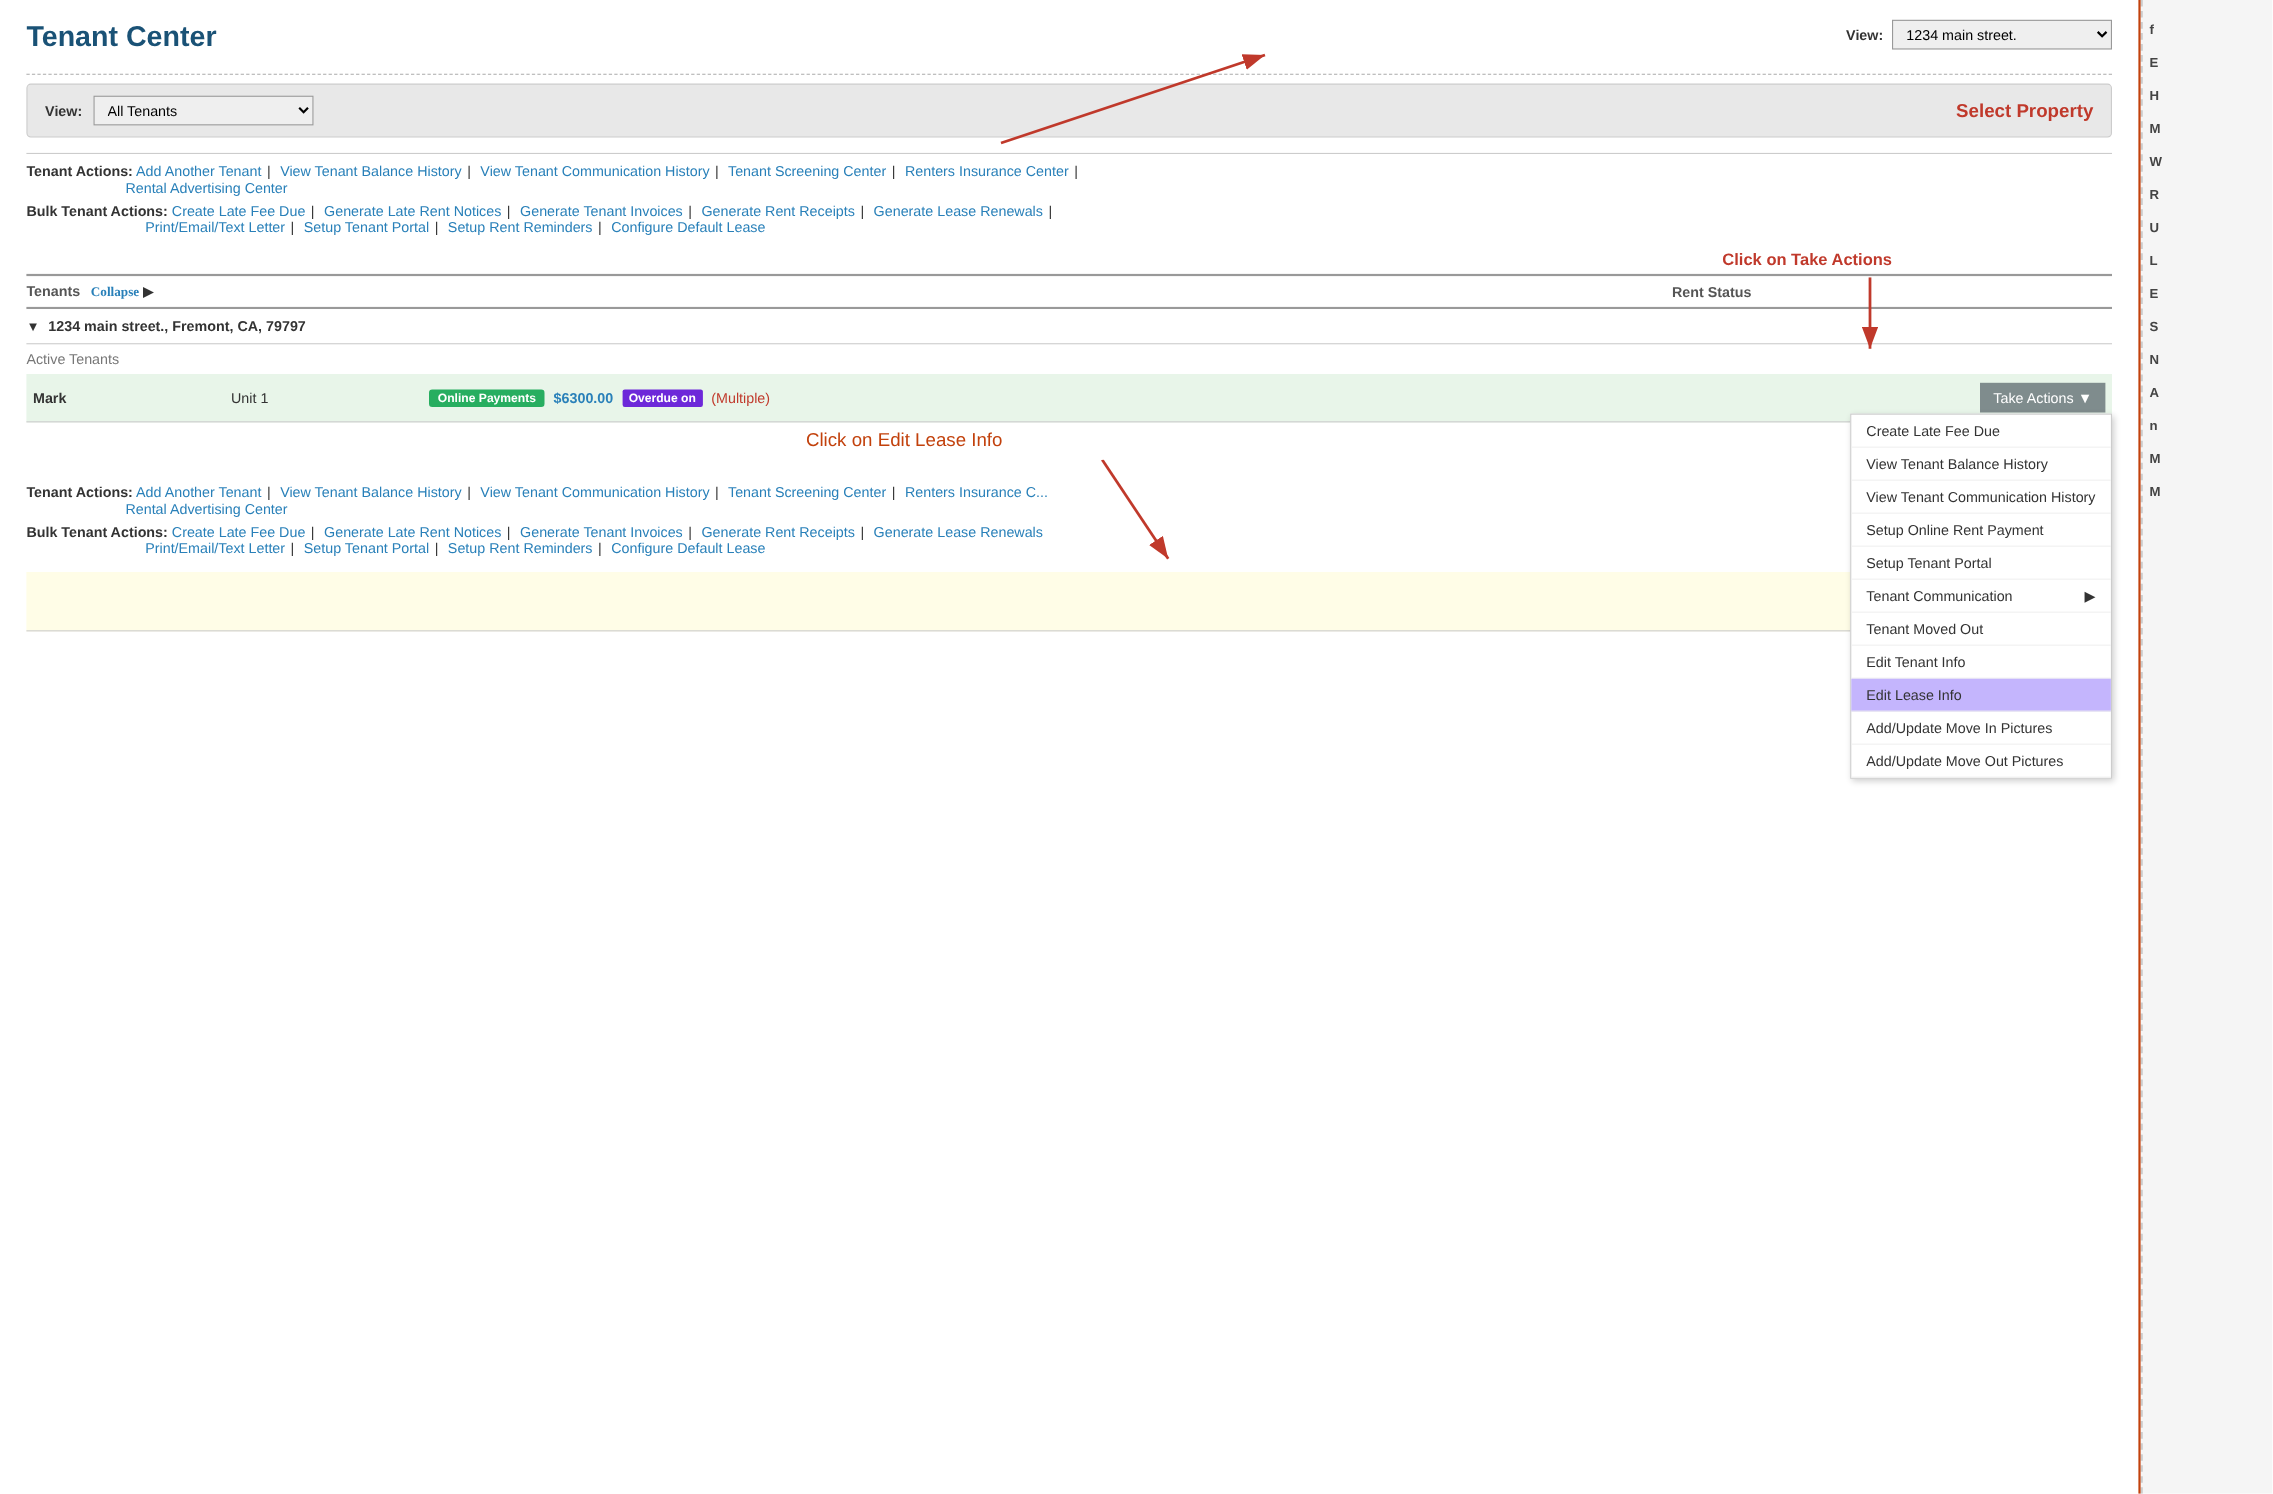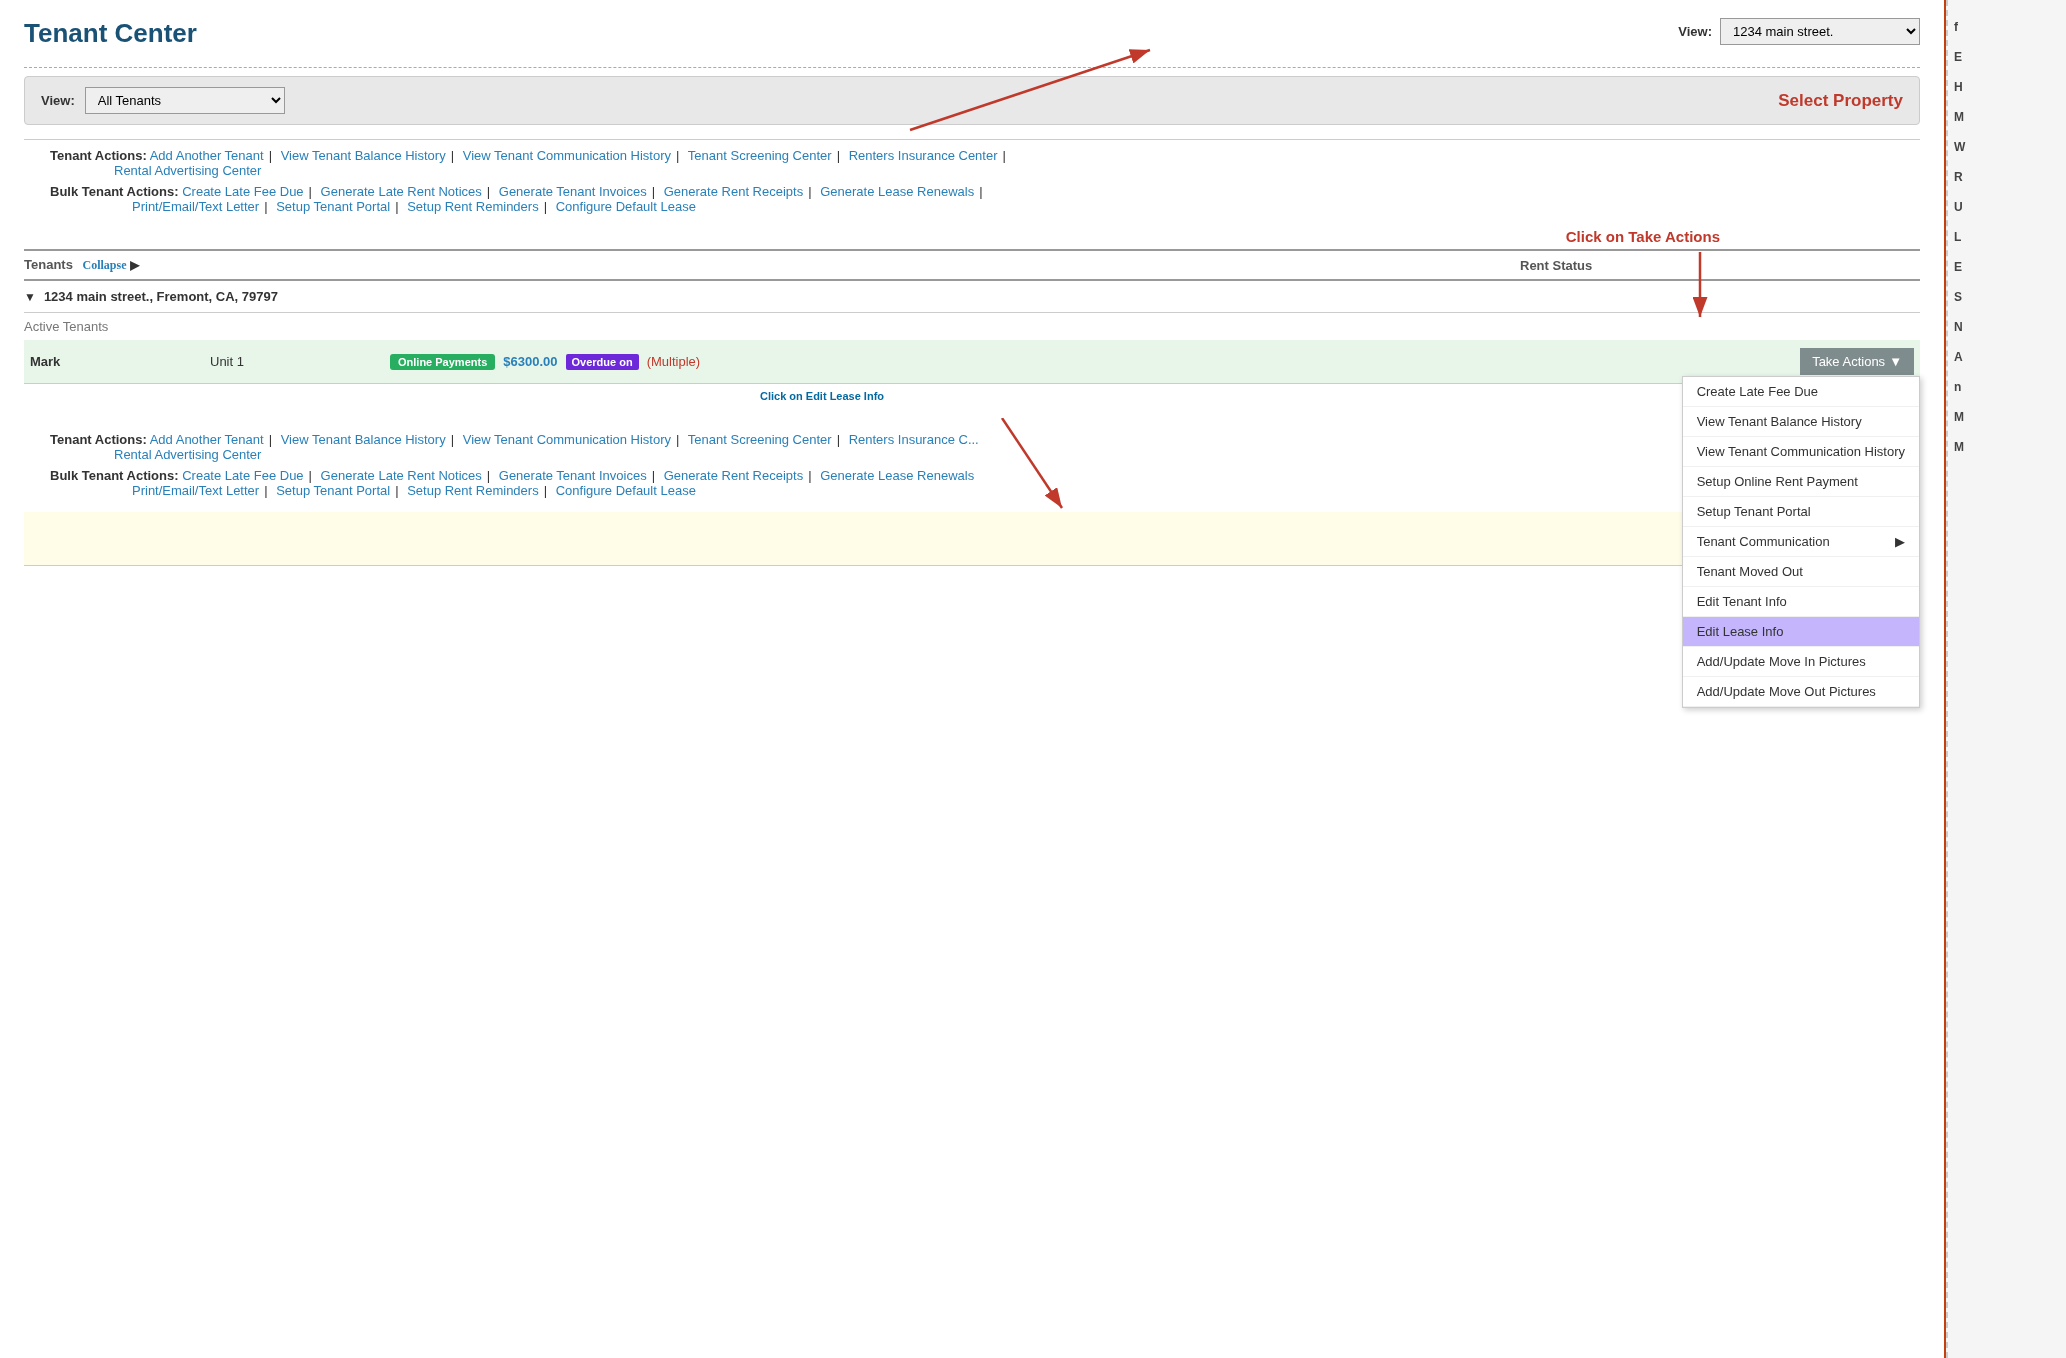--- a/index.html
+++ b/index.html
@@ -22,21 +22,21 @@
 
     .view-bar { background: #e8e8e8; border: 1px solid #ccc; border-radius: 4px; padding: 10px 16px; display: flex; align-items: center; gap: 10px; margin-bottom: 14px; }
     .view-bar-label { font-weight: bold; font-size: 13px; }
     .view-bar-select { border: 1px solid #999; padding: 4px 8px; font-size: 13px; min-width: 200px; }
     .select-property-text { margin-left: auto; color: #c0392b; font-weight: bold; font-size: 17px; }
 
     .checkbox-row { display: flex; align-items: center; gap: 8px; margin-bottom: 16px; }
     .checkbox-row input[type="checkbox"] { width: 14px; height: 14px; }
 
     .actions-section { margin-bottom: 12px; }
-    .actions-label { font-weight: bold; font-size: 13px; display: inline; margin-left: 26px; }
+    .actions-label { font-weight: bold; font-size: 13px; display: inline; }
     .actions-links { display: inline; }
     .action-link { color: #2980b9; text-decoration: none; font-size: 13px; }
     .sep { color: #333; margin: 0 5px; }
 
     .tenants-header { display: flex; align-items: center; gap: 0; border-top: 2px solid #999; border-bottom: 2px solid #999; padding: 6px 0; margin-bottom: 0; }
     .tenants-col { font-weight: bold; font-size: 13px; color: #555; flex: 1; }
     .rent-status-col { font-weight: bold; font-size: 13px; color: #555; width: 400px; }
     .collapse-link { color: #2980b9; text-decoration: none; font-size: 12px; margin-left: 6px; font-family: Liberation Serif, serif; }
     .arrow-right { font-size: 12px; color: #333; }
 
@@ -189,21 +189,21 @@
         </div>
         <div class="dropdown-item">Tenant Moved Out</div>
         <div class="dropdown-item">Edit Tenant Info</div>
         <div class="dropdown-item highlighted">Edit Lease Info</div>
         <div class="dropdown-item">Add/Update Move In Pictures</div>
         <div class="dropdown-item">Add/Update Move Out Pictures</div>
       </div>
     </div>
 
     <div style="position:relative; margin-top:6px; margin-bottom:6px; display:flex; justify-content:center;">
-      <span style="color:#0369a1; font-weight:bold; font-size:11px; margin-right:300px;">Click on Edit Lease Info</span>
+      <span style="color:#c2410c; font-weight:normal; font-size:17px; margin-right:300px;">Click on Edit Lease Info</span>
 
       <svg style="position:absolute; left:50%; top:28px; pointer-events:none;" width="120" height="120" viewBox="0 0 120 120">
         <defs>
             <marker id="arrowhead2" markerWidth="8" markerHeight="6" refX="8" refY="3" orient="auto">
               <polygon points="0 0, 8 3, 0 6" fill="#c0392b"></polygon>
             </marker>
           </defs>
         <line x1="30" y1="0" x2="90" y2="90" stroke="#c0392b" stroke-width="2.5" marker-end="url(#arrowhead2)"></line>
       </svg>
     </div>

